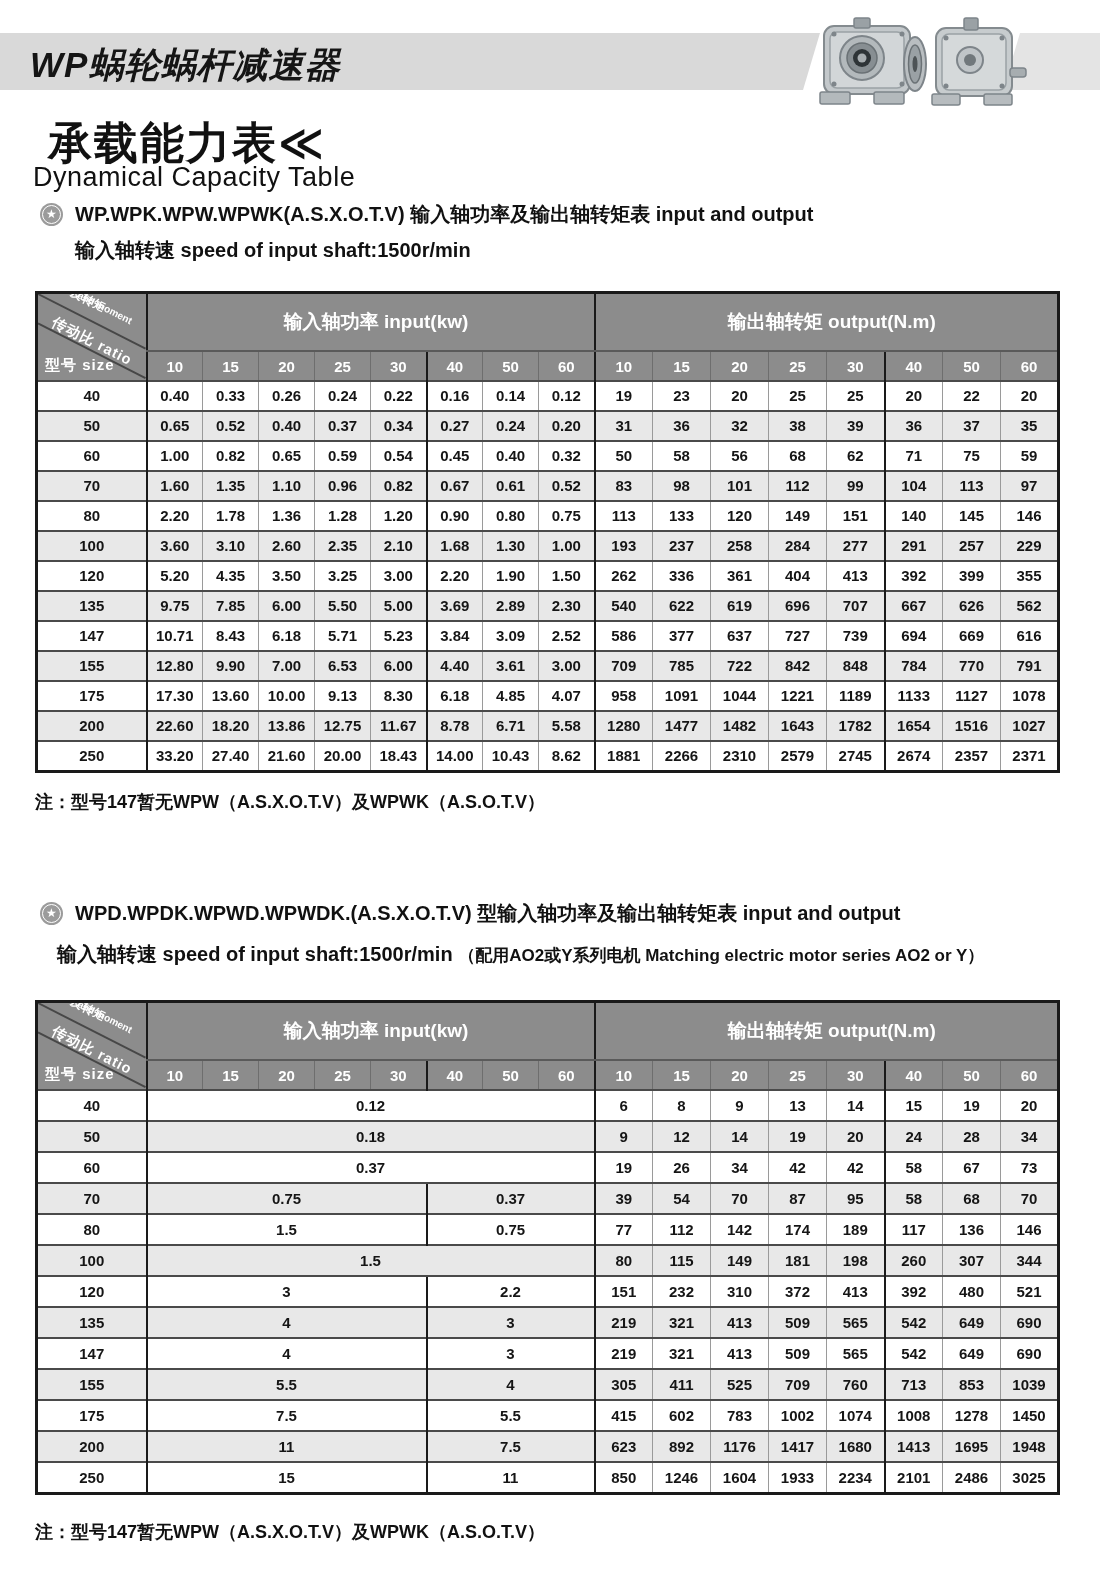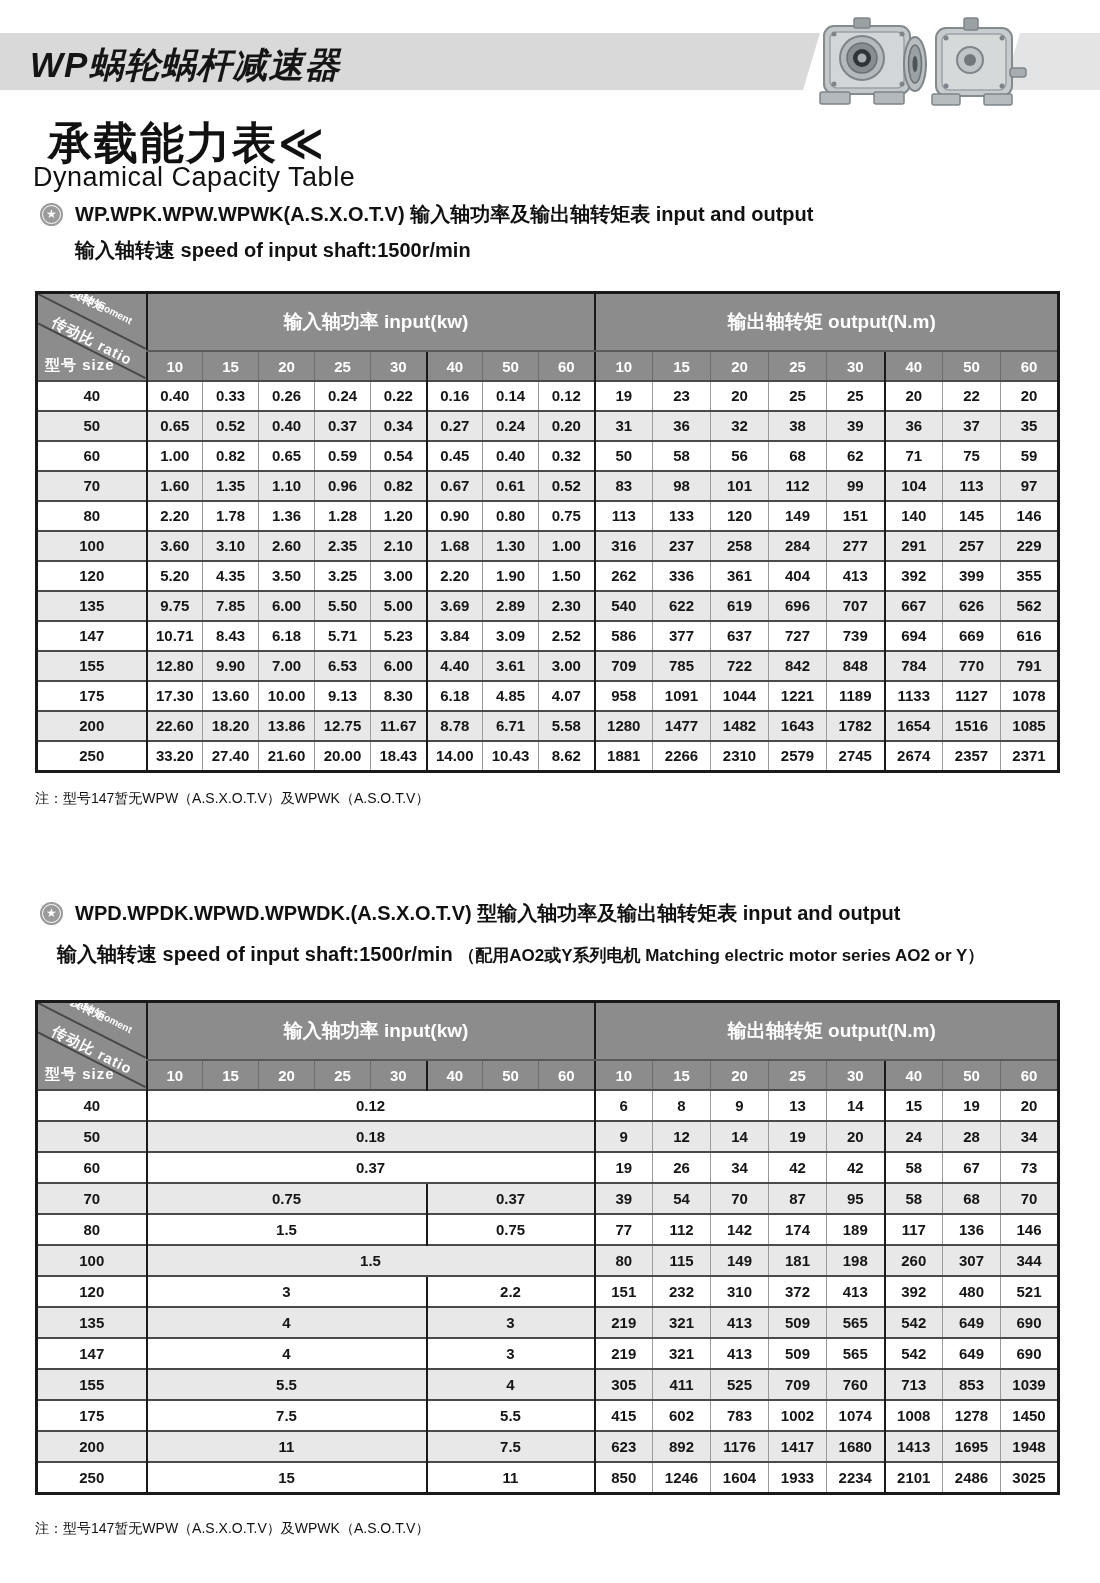--- a/index.html
+++ b/index.html
@@ -20,21 +20,21 @@
   .title-en{position:absolute;left:33px;top:162px;font-size:27px;font-weight:500;letter-spacing:0.5px;white-space:nowrap;}
 
   
   .star{position:absolute;width:23px;height:23px;border-radius:50%;background:#9b9b9b;}
   .star::before{content:"";position:absolute;inset:2px;border:1.5px solid #fff;border-radius:50%;}
   .star::after{content:"★";position:absolute;inset:0;display:flex;align-items:center;justify-content:center;
         color:#fff;font-size:12px;padding-bottom:1px;}
 
   .sec-line{position:absolute;font-size:20px;font-weight:700;white-space:nowrap;}
   .sec-line .paren{font-size:17px;}
-  .note{position:absolute;font-size:14px;font-weight:400;white-space:nowrap;}
+  .note{position:absolute;font-size:18px;font-weight:700;white-space:nowrap;}
 
   
   .table-mount{position:absolute;}
   table.cap-table{border-collapse:collapse;table-layout:fixed;border:3px solid #1a1a1a;background:#fff;}
   .cap-table th,.cap-table td{padding:0;text-align:center;vertical-align:middle;overflow:hidden;white-space:nowrap;}
   .cap-table th.grp{height:56px;background:var(--header-bg,#8c8c8c);color:#fff;font-size:19px;font-weight:700;
         border-bottom:2px solid #5a5a5a;padding-left:11px;}
   .cap-table th.colnum{height:28px;background:var(--header-bg,#8c8c8c);color:#fff;font-size:15px;font-weight:700;
         border-left:1px solid #6e6e6e;text-align:center;}
   .cap-table th.gb,.cap-table td.gb{border-left:2.5px solid #1a1a1a;}
@@ -262,21 +262,21 @@
           <tr class="alt">
             <td class="size">100</td>
             <td class="val gb" colspan="1">3.60</td>
             <td class="val" colspan="1">3.10</td>
             <td class="val" colspan="1">2.60</td>
             <td class="val" colspan="1">2.35</td>
             <td class="val" colspan="1">2.10</td>
             <td class="val gb" colspan="1">1.68</td>
             <td class="val" colspan="1">1.30</td>
             <td class="val" colspan="1">1.00</td>
-            <td class="val gb">316</td>
+            <td class="val gb">193</td>
             <td class="val">237</td>
             <td class="val">258</td>
             <td class="val">284</td>
             <td class="val">277</td>
             <td class="val gb">291</td>
             <td class="val">257</td>
             <td class="val">229</td>
           </tr>
           <tr>
             <td class="size">120</td>
@@ -383,21 +383,21 @@
             <td class="val gb" colspan="1">8.78</td>
             <td class="val" colspan="1">6.71</td>
             <td class="val" colspan="1">5.58</td>
             <td class="val gb">1280</td>
             <td class="val">1477</td>
             <td class="val">1482</td>
             <td class="val">1643</td>
             <td class="val">1782</td>
             <td class="val gb">1654</td>
             <td class="val">1516</td>
-            <td class="val">1085</td>
+            <td class="val">1027</td>
           </tr>
           <tr>
             <td class="size">250</td>
             <td class="val gb" colspan="1">33.20</td>
             <td class="val" colspan="1">27.40</td>
             <td class="val" colspan="1">21.60</td>
             <td class="val" colspan="1">20.00</td>
             <td class="val" colspan="1">18.43</td>
             <td class="val gb" colspan="1">14.00</td>
             <td class="val" colspan="1">10.43</td>

